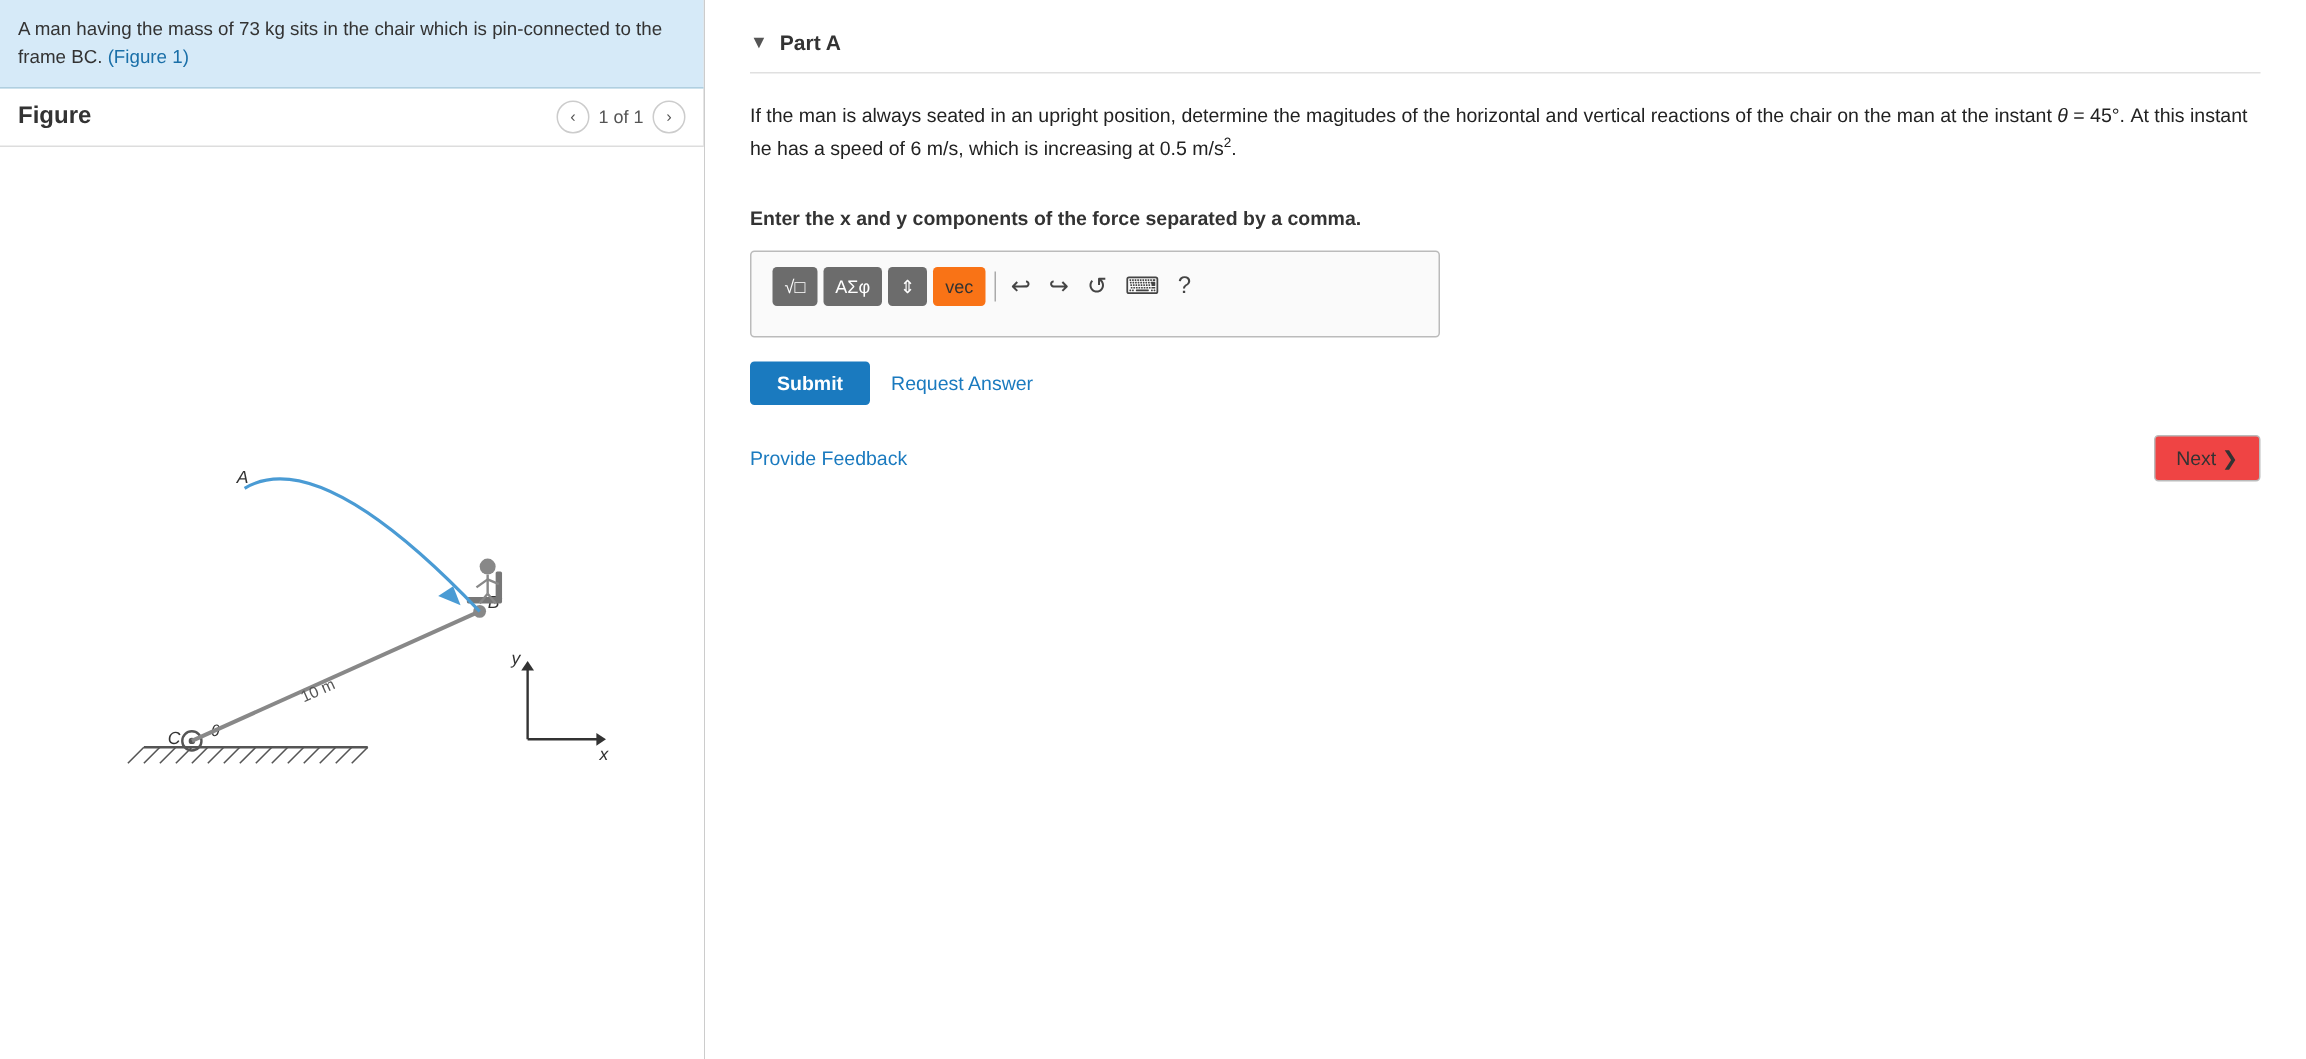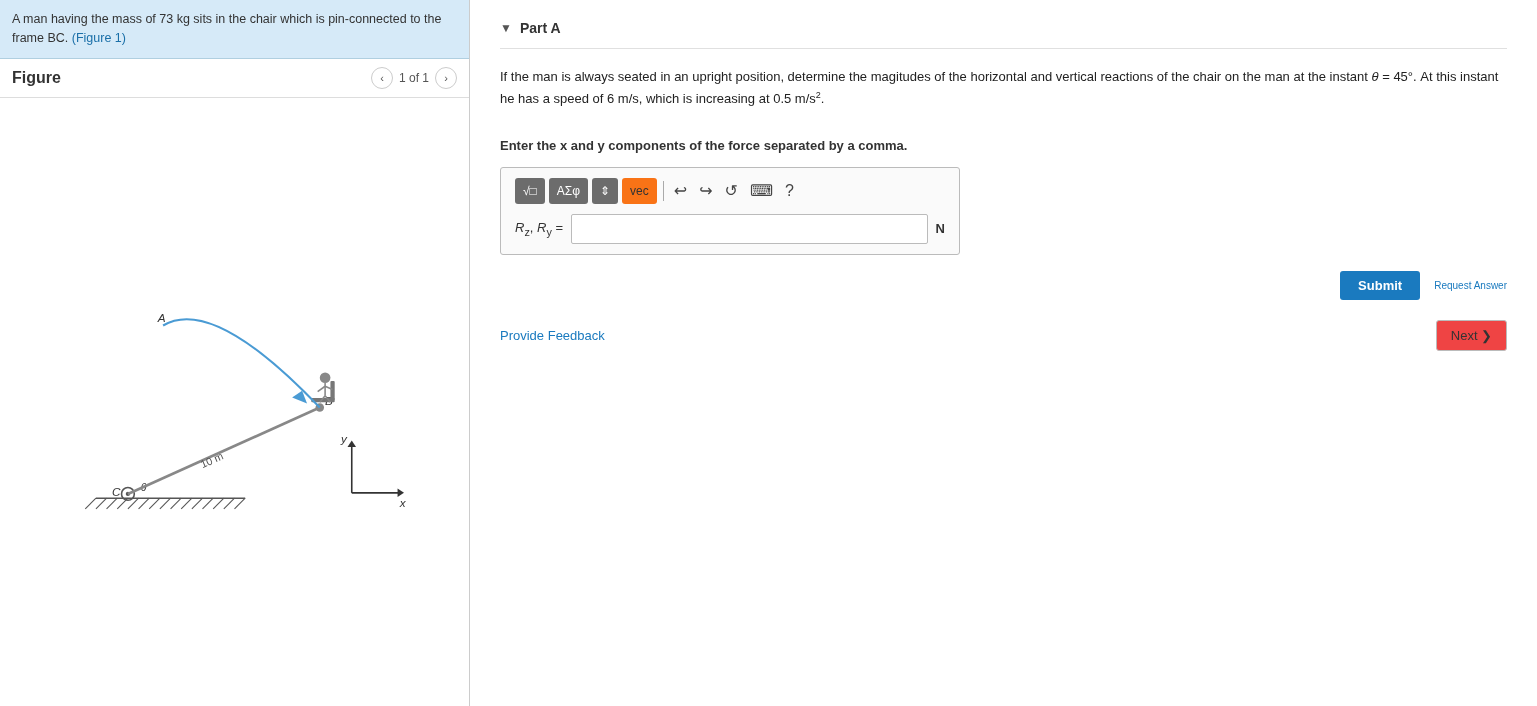--- a/index.html
+++ b/index.html
@@ -175,36 +175,35 @@
       font-size: 13px;
       color: #333;
       font-weight: bold;
     }
 
     .action-row {
       display: flex;
       align-items: center;
       gap: 14px;
       margin-bottom: 20px;
-      justify-content: flex-end;
     }
     .submit-btn {
       background: #1a7abf;
       color: #fff;
       border: none;
       border-radius: 3px;
       padding: 7px 18px;
       font-size: 13px;
       cursor: pointer;
       font-weight: bold;
     }
     .request-answer-link {
       color: #1a7abf;
       text-decoration: none;
-      font-size: 10px;
+      font-size: 13px;
     }
 
     .provide-feedback-link {
       color: #1a7abf;
       text-decoration: none;
       font-size: 13px;
     }
 
     .next-btn {
       float: right;
@@ -351,27 +350,20 @@
         <span>↺</span>
       </button>
       <button class="toolbar-icon-btn">
         <span>⌨</span>
       </button>
       <button class="toolbar-icon-btn">
         <span>?</span>
       </button>
     </div>
 
-    <div class="input-row">
-      <span class="input-label">
-        <i>R</i><sub>z</sub>, <i>R</i><sub>y</sub> =
-      </span>
-      <input type="text" class="answer-input" placeholder="" style="">
-      <span class="unit-label">N</span>
-    </div>
   </div>
 
   <div class="action-row">
     <button class="submit-btn">Submit</button>
     <a href="#" class="request-answer-link">Request Answer</a>
   </div>
 
   <div class="bottom-row">
     <a href="#" class="provide-feedback-link">Provide Feedback</a>
     <button class="next-btn">

